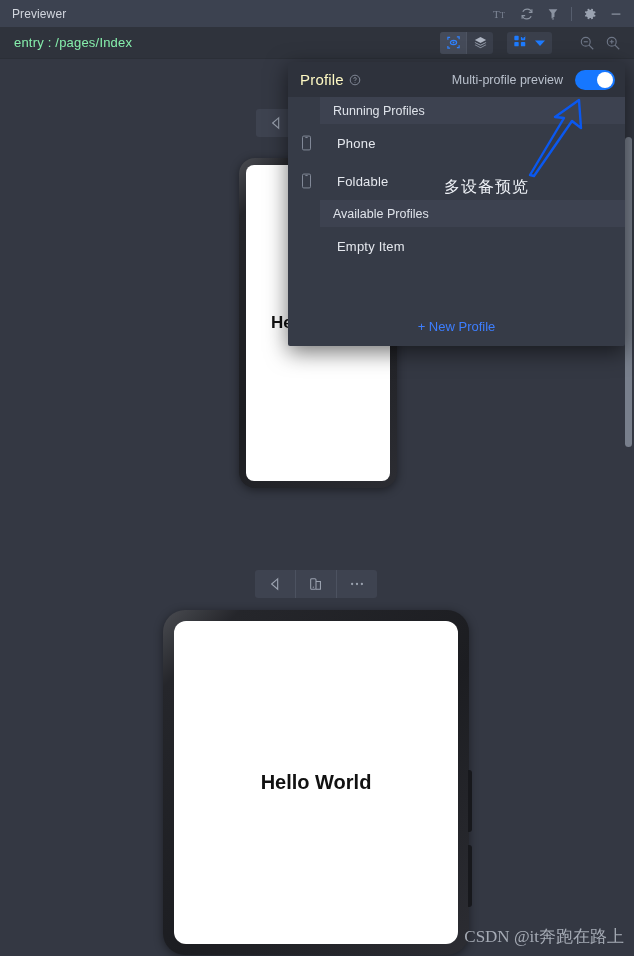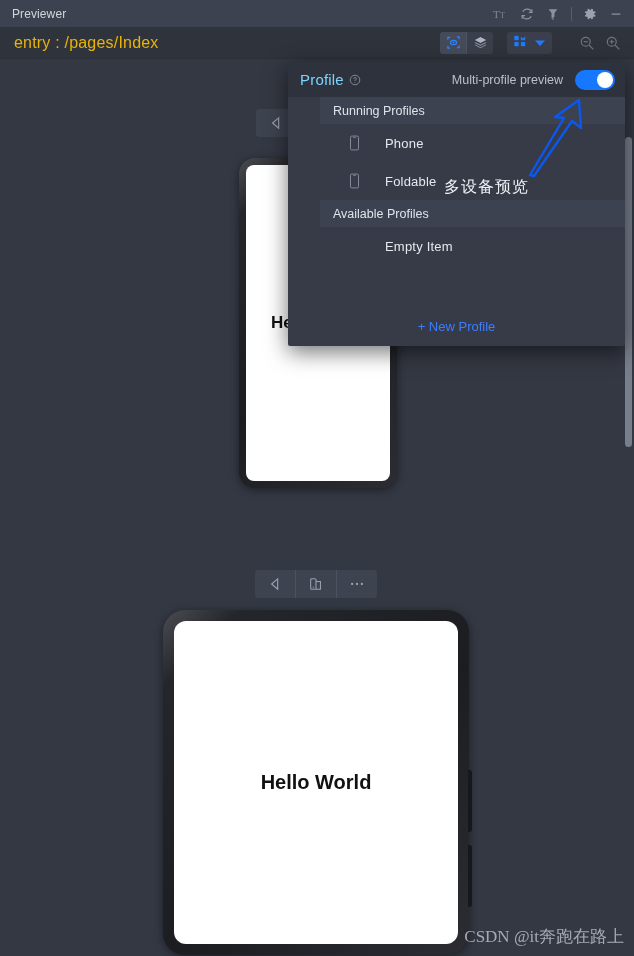--- a/index.html
+++ b/index.html
@@ -58,22 +58,22 @@
     left: 0; top: 27px;
     width: 634px; height: 32px;
     background: #2f333c;
     display: flex;
     align-items: center;
     box-sizing: border-box;
     padding: 0 8px 0 14px;
     border-bottom: 1px solid #2b2f37;
   }
   .entry-label {
-    font-size: 16px;
-    color: #eab308;
+    font-size: 13px;
+    color: #86efac;
     letter-spacing: .2px;
   }
   .toolbar .spacer { flex: 1; }
 
   .seg-group {
     display: flex;
     align-items: stretch;
     background: #3a3f4b;
     border-radius: 3px;
     overflow: hidden;
@@ -235,21 +235,21 @@
   .panel-header {
     height: 35px;
     background: #2e323c;
     display: flex;
     align-items: center;
     padding: 0 10px 0 12px;
     box-sizing: border-box;
   }
   .panel-header .ph-title {
     font-size: 15px;
-    color: #7dd3fc;
+    color: #fef9c3;
     letter-spacing: .2px;
   }
   .help-icon {
     margin-left: 5px;
     color: #8d95a3;
     display: inline-flex;
     align-items: center;
   }
   .panel-header .ph-spacer { flex: 1; }
   .ph-toggle-label {
@@ -285,21 +285,20 @@
     margin-left: 32px;
   }
   .profile-row {
     height: 38px;
     display: flex;
     align-items: center;
     padding-left: 13px;
     box-sizing: border-box;
     font-size: 13px;
     color: #e5e8ee;
-    margin-left: 48px;
   }
   .profile-row .dev-icon {
     width: 22px;
     display: flex;
     align-items: center;
     justify-content: flex-start;
     color: #8b93a1;
     margin-right: 14px;
   }
   .profile-row .row-label { letter-spacing: .2px; }

